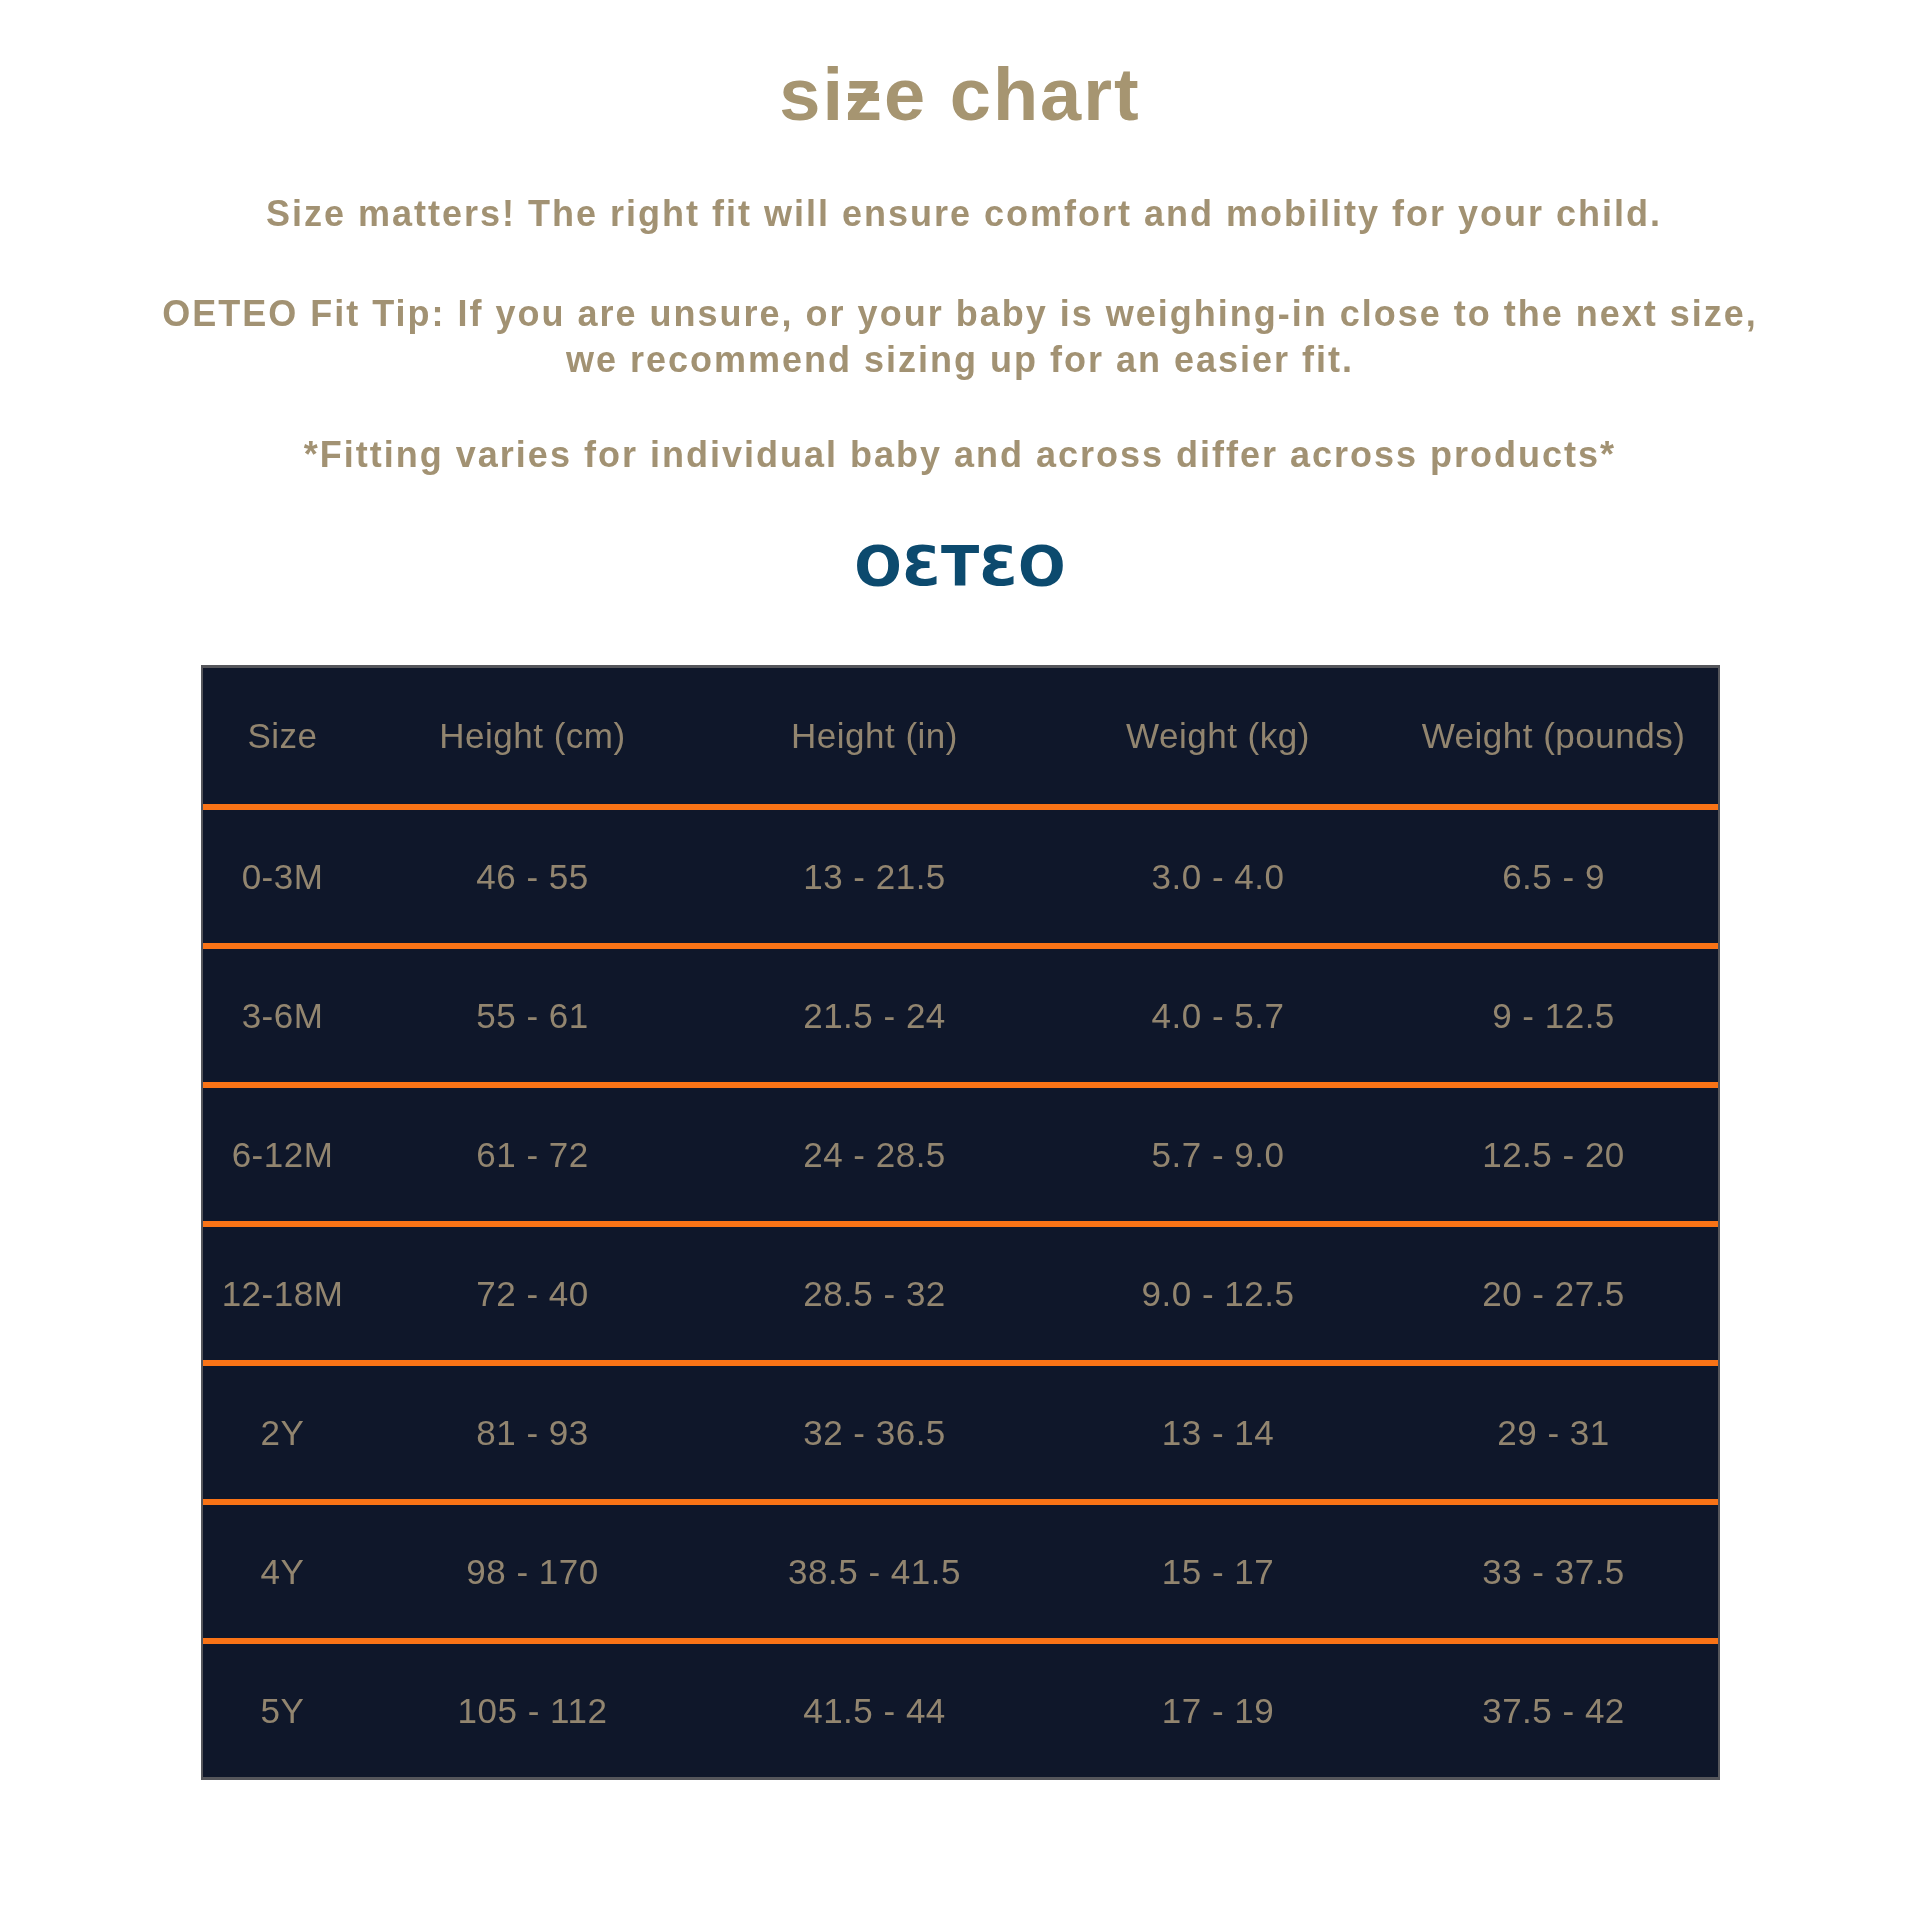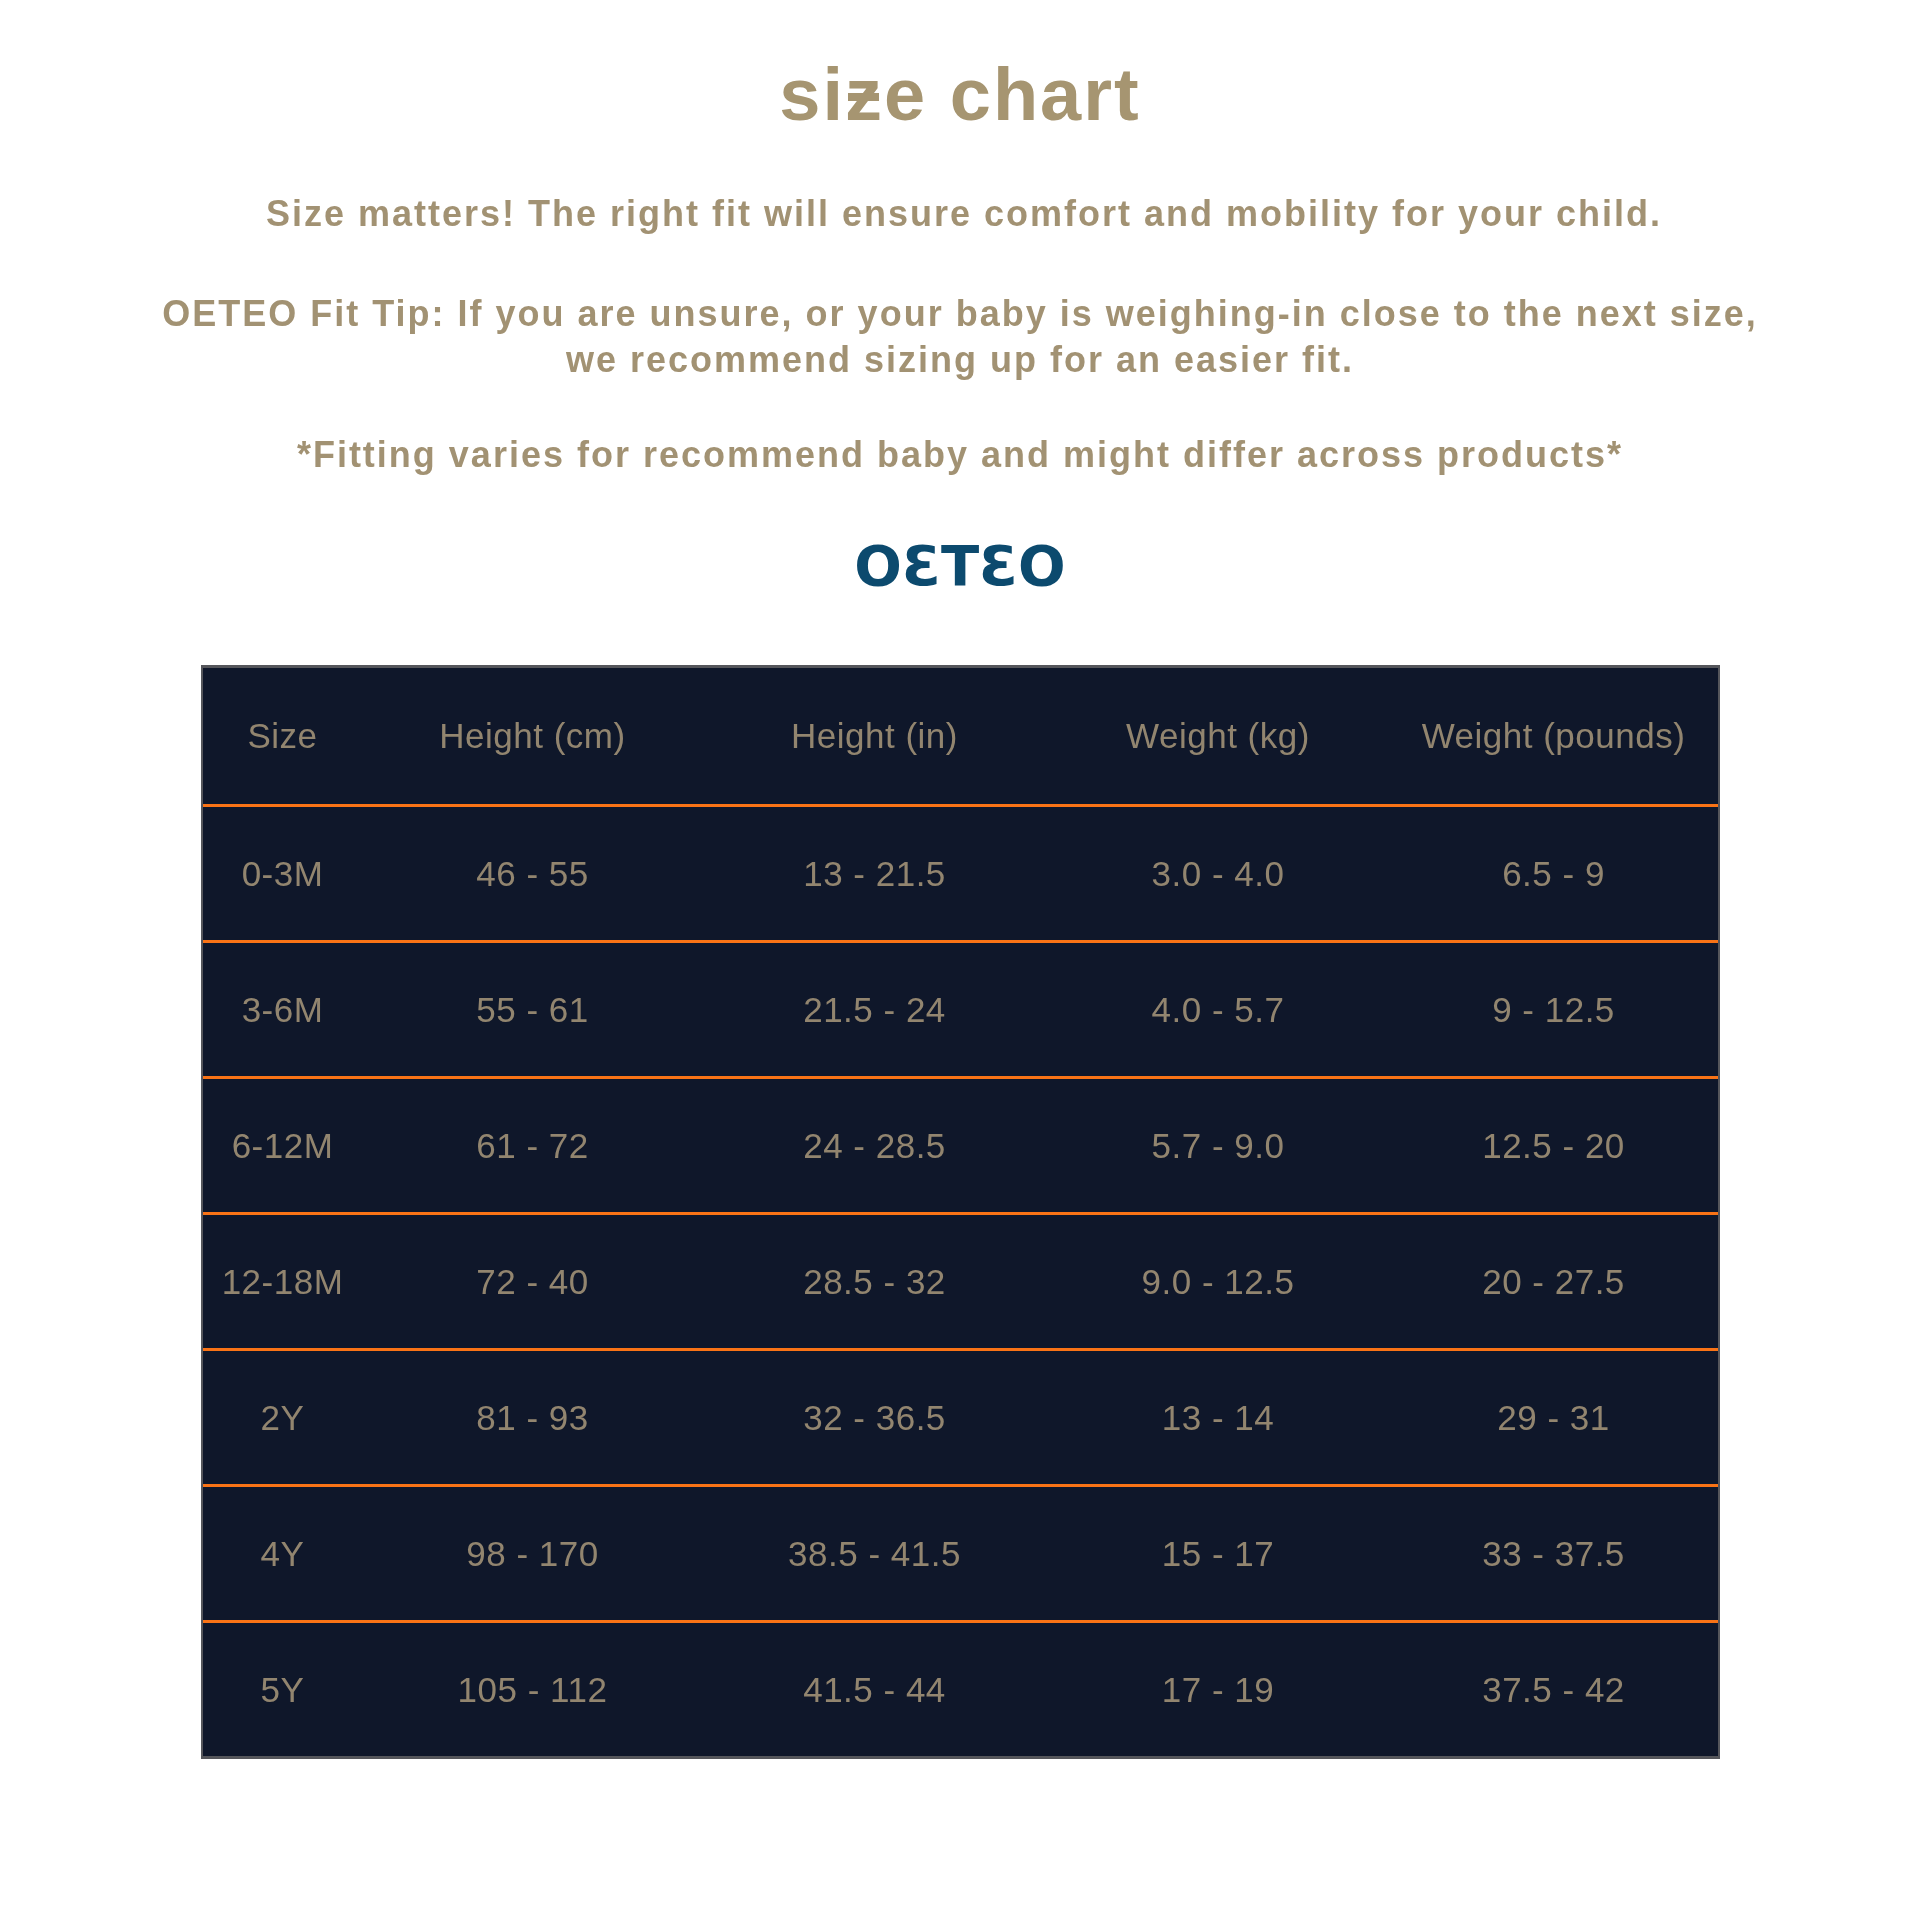--- a/index.html
+++ b/index.html
@@ -15,32 +15,32 @@
   .intro{margin-top:58px;font-size:36px;line-height:48px;letter-spacing:2px;padding-left:8px;}
   .tip{margin:53px auto 6px;max-width:1640px;font-size:36px;line-height:46px;letter-spacing:2px;}
   .note{margin-top:49px;font-size:36px;line-height:46px;letter-spacing:2px;}
 
   .logo{margin-top:60px;font-family:"DejaVu Sans",sans-serif;font-size:56px;line-height:56px;
         font-weight:700;letter-spacing:0px;color:#0c4a6e;}
 
   .tbl{width:1515px;margin:71px auto 0;box-sizing:content-box;
        border:3px solid #55565b;border-left-width:2px;border-right-width:2px;background:#0f172a;}
   .trow{display:grid;grid-template-columns:160px 340px 344px 343px 1fr;align-items:center;
-        height:133px;border-top:3px solid #f97316;}
+        height:133px;border-top:6px solid #f97316;}
   .trow.thead{height:136px;border-top:none;}
   .cell{text-align:center;font-size:35px;color:#92856f;letter-spacing:0.5px;}
 </style>
 </head>
 <body>
 
 <main>
   <h1>si<span class="zx">z</span>e chart</h1>
   <p class="intro">Size matters! The right fit will ensure comfort and mobility for your child.</p>
   <p class="tip">OETEO Fit Tip: If you are unsure, or your baby is weighing-in close to the next size, we recommend sizing up for an easier fit.</p>
-  <p class="note">*Fitting varies for recommend baby and might differ across products*</p>
+  <p class="note">*Fitting varies for individual baby and across differ across products*</p>
   <div class="logo">OƐTƐO</div>
 
   <section class="tbl">
     <div class="trow thead">
         <div class="cell">Size</div>
         <div class="cell">Height (cm)</div>
         <div class="cell">Height (in)</div>
         <div class="cell">Weight (kg)</div>
         <div class="cell">Weight (pounds)</div>
       </div>

